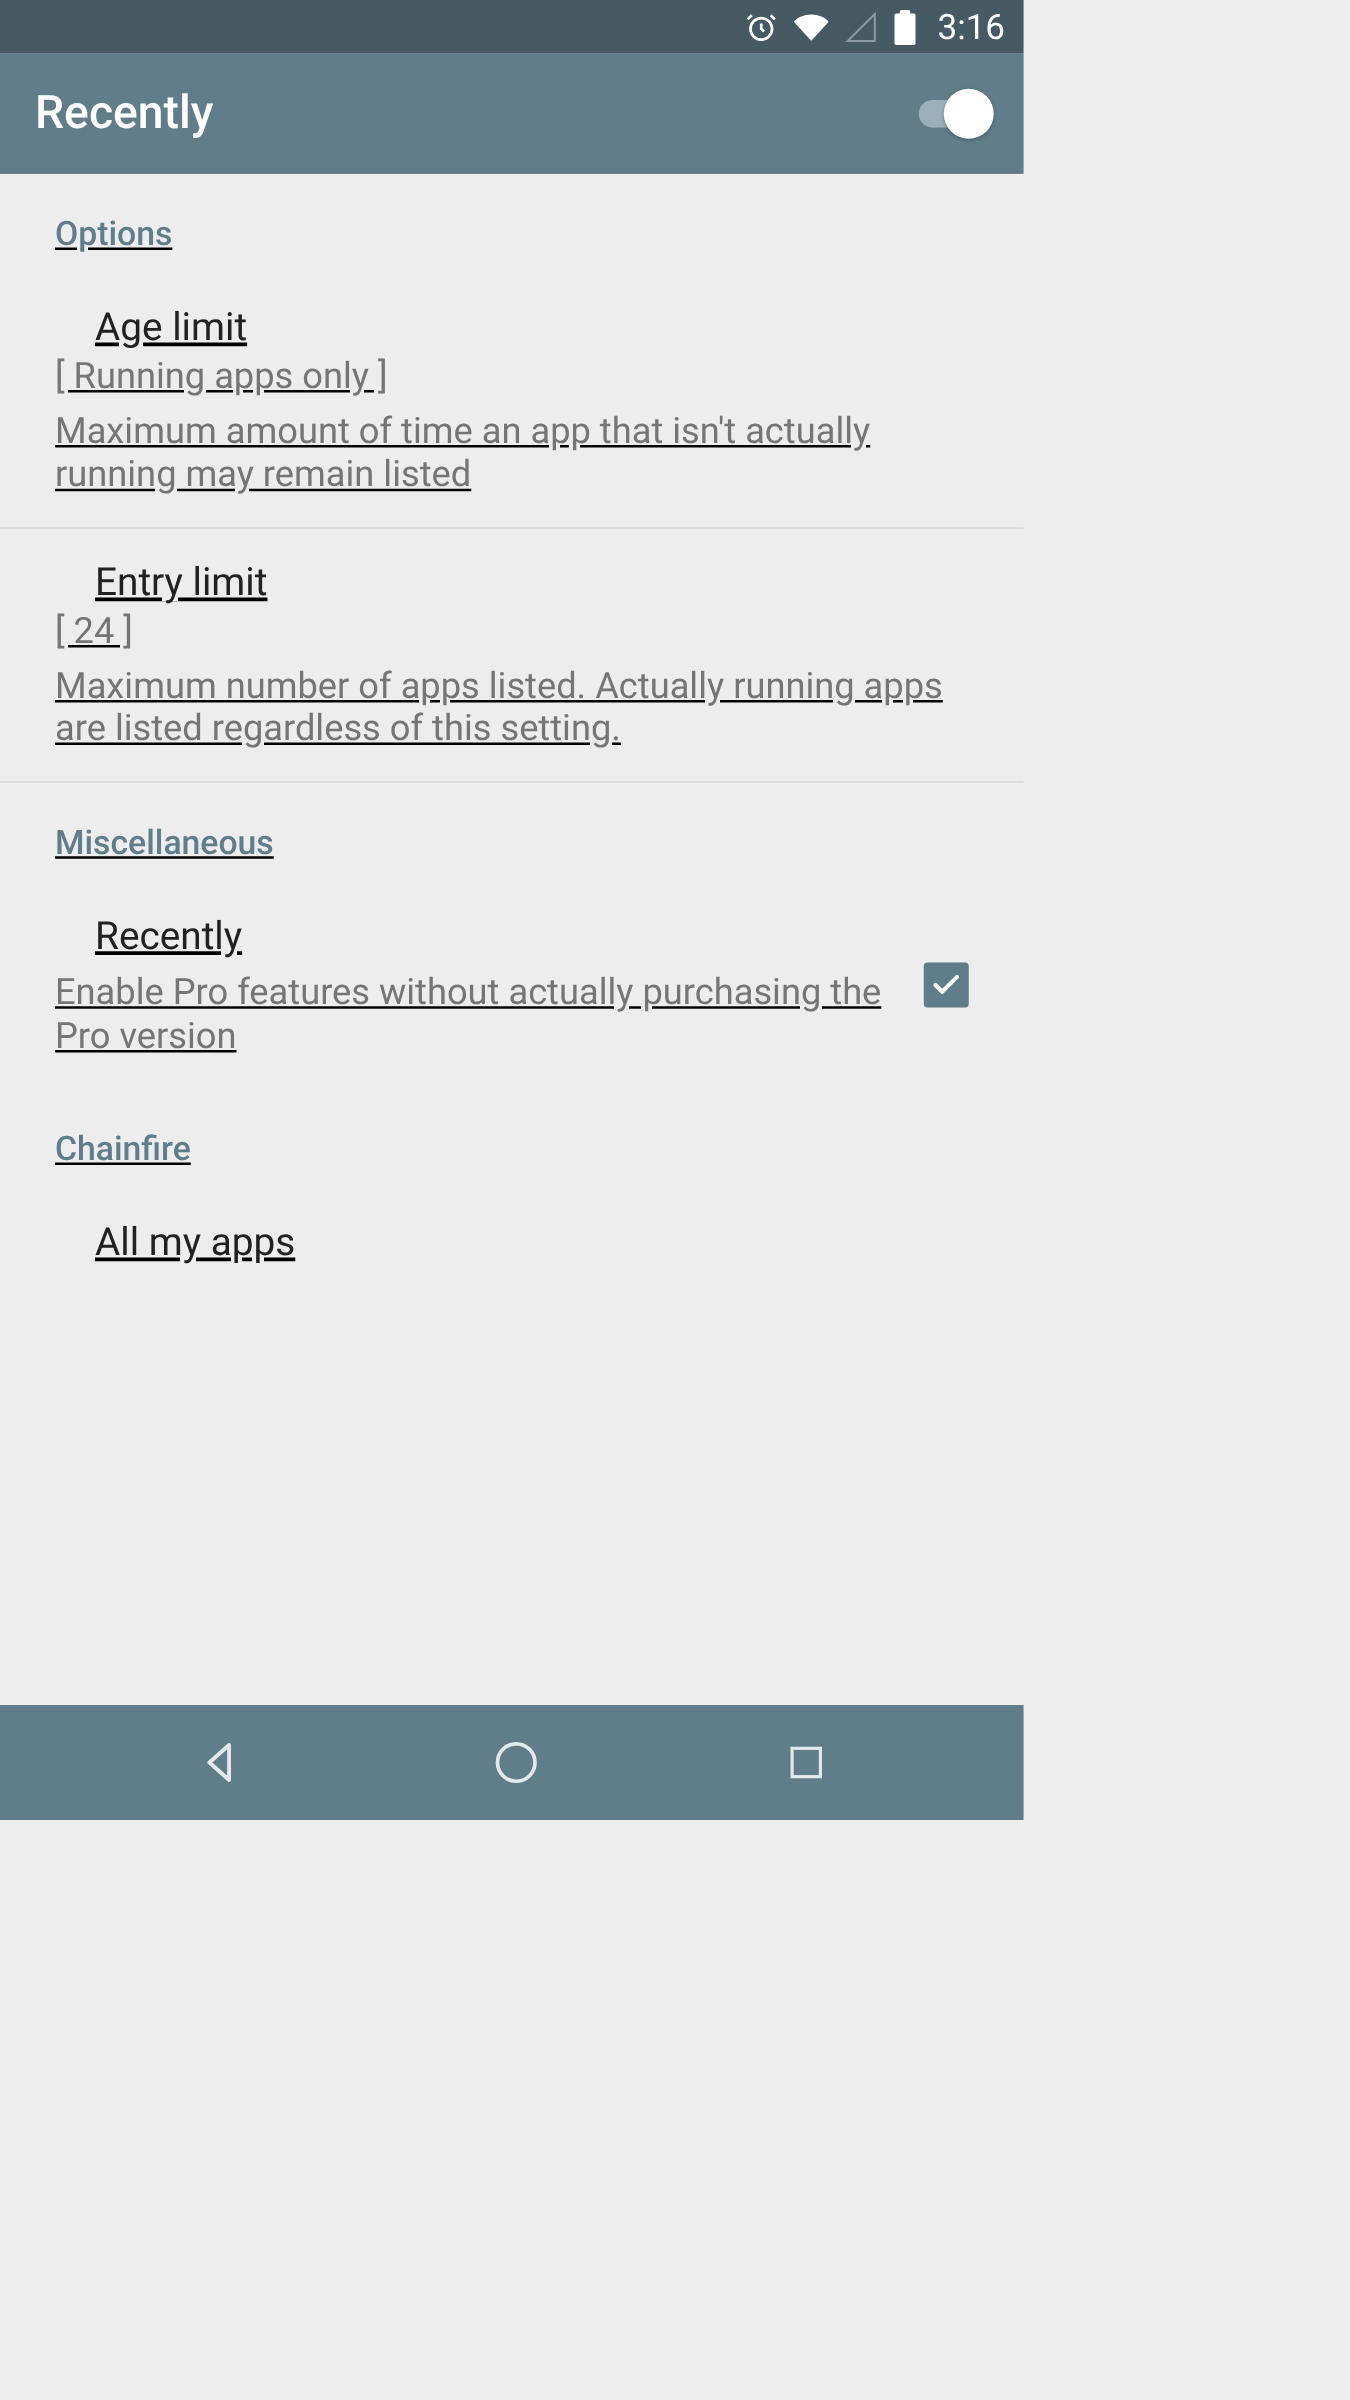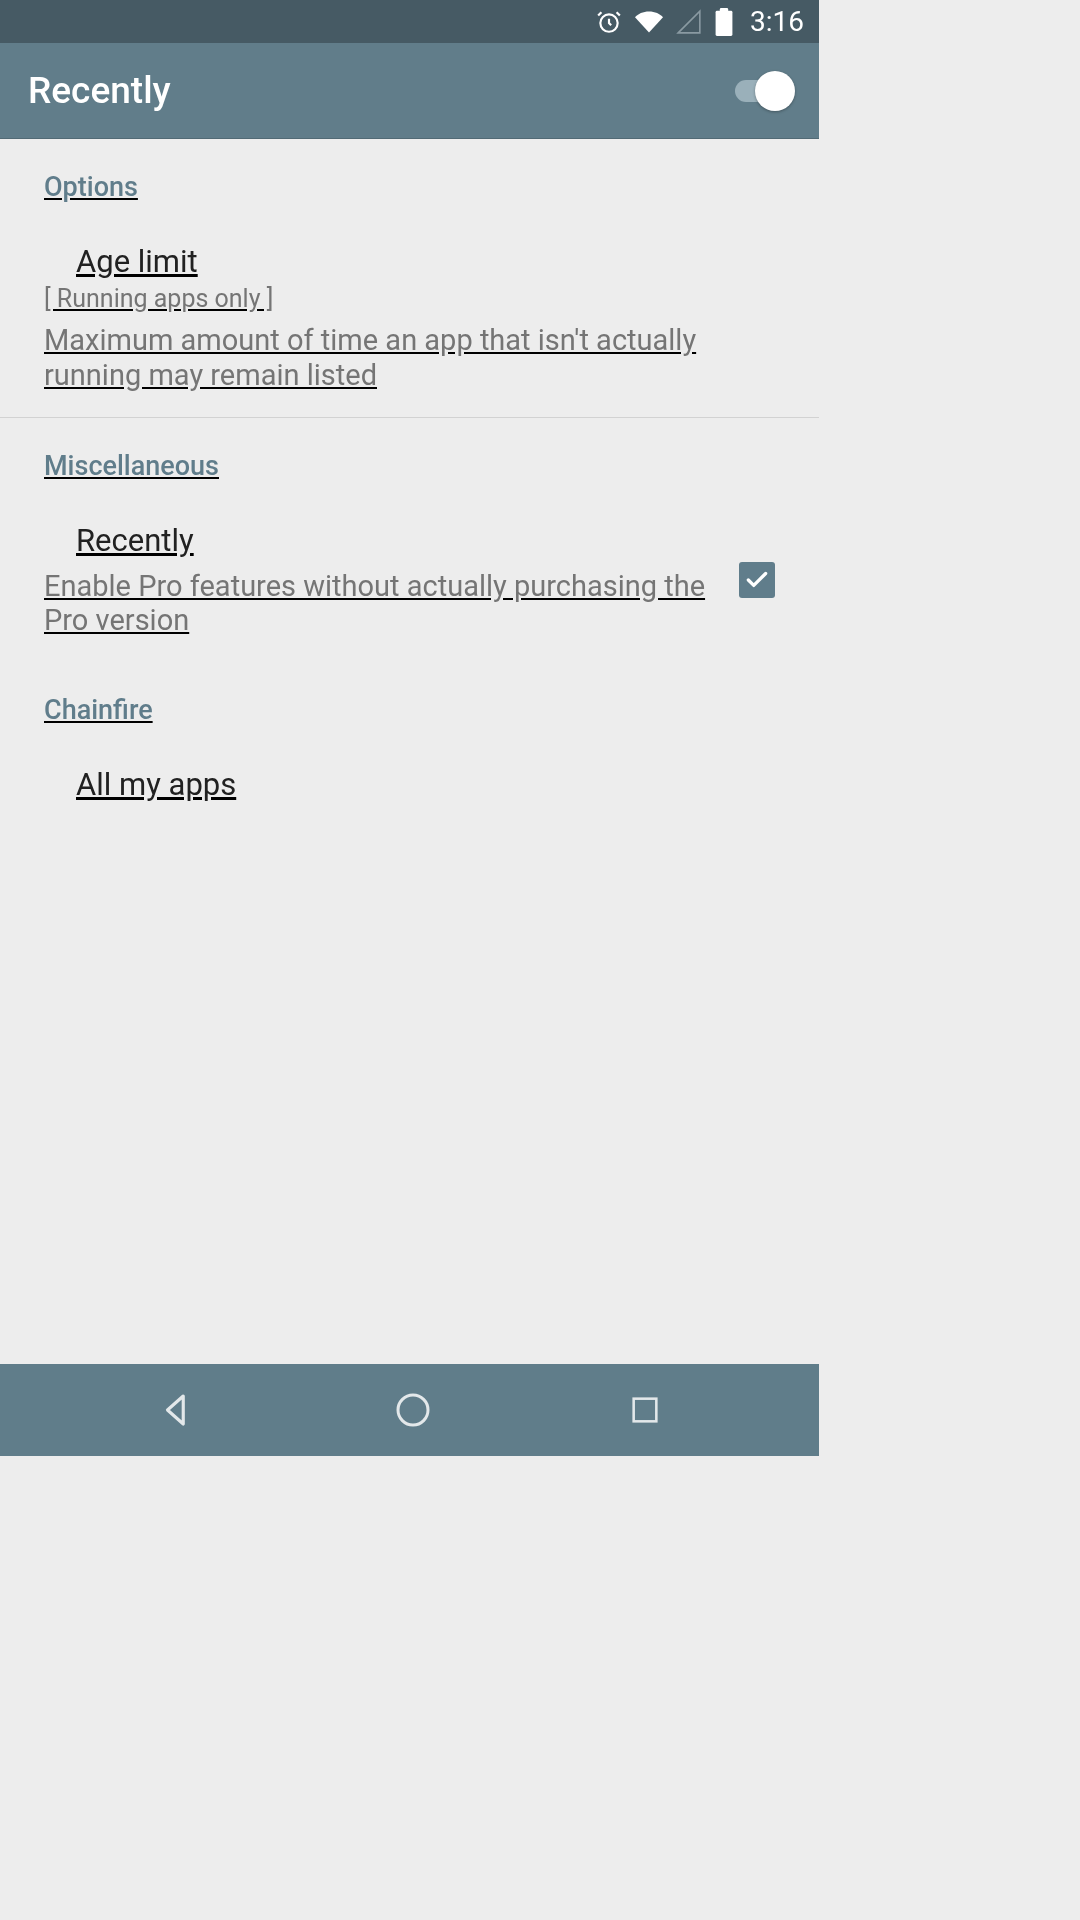--- a/index.html
+++ b/index.html
@@ -91,21 +91,21 @@
     }
     .setting-title {
       color: #212121;
       font-size: 31px;
       font-weight: 400;
       margin-bottom: 4px;
       margin-left: 32px;
     }
     .setting-value {
       color: #757575;
-      font-size: 25px;
+      font-size: 29px;
       font-weight: 400;
     }
     .setting-description {
       color: #757575;
       font-size: 29px;
       font-weight: 400;
       line-height: 1.2;
       margin-top: 10px;
     }
     .checkbox {
@@ -185,20 +185,25 @@
 
 <div class="content">
   <div class="section-header">Options</div>
 
   <div class="setting-item">
     <div class="setting-title">Age limit</div>
     <div class="setting-value">[ Running apps only ]</div>
     <div class="setting-description">Maximum amount of time an app that isn't actually running may remain listed</div>
   </div>
 
+  <div class="setting-item">
+    <div class="setting-title">Entry limit</div>
+    <div class="setting-value">[ 24 ]</div>
+    <div class="setting-description">Maximum number of apps listed. Actually running apps are listed regardless of this setting.</div>
+  </div>
 
 
   <div class="section-header">Miscellaneous</div>
 
   <div class="setting-item with-checkbox">
     <div class="setting-title">Recently</div>
     <div class="setting-description">Enable Pro features without actually purchasing the Pro version</div>
     <div class="checkbox">
       <svg viewBox="0 0 24 24" fill="none" stroke="#ffffff" stroke-width="3" stroke-linecap="round" stroke-linejoin="round">
         <polyline points="20 6 9 17 4 12"></polyline>

